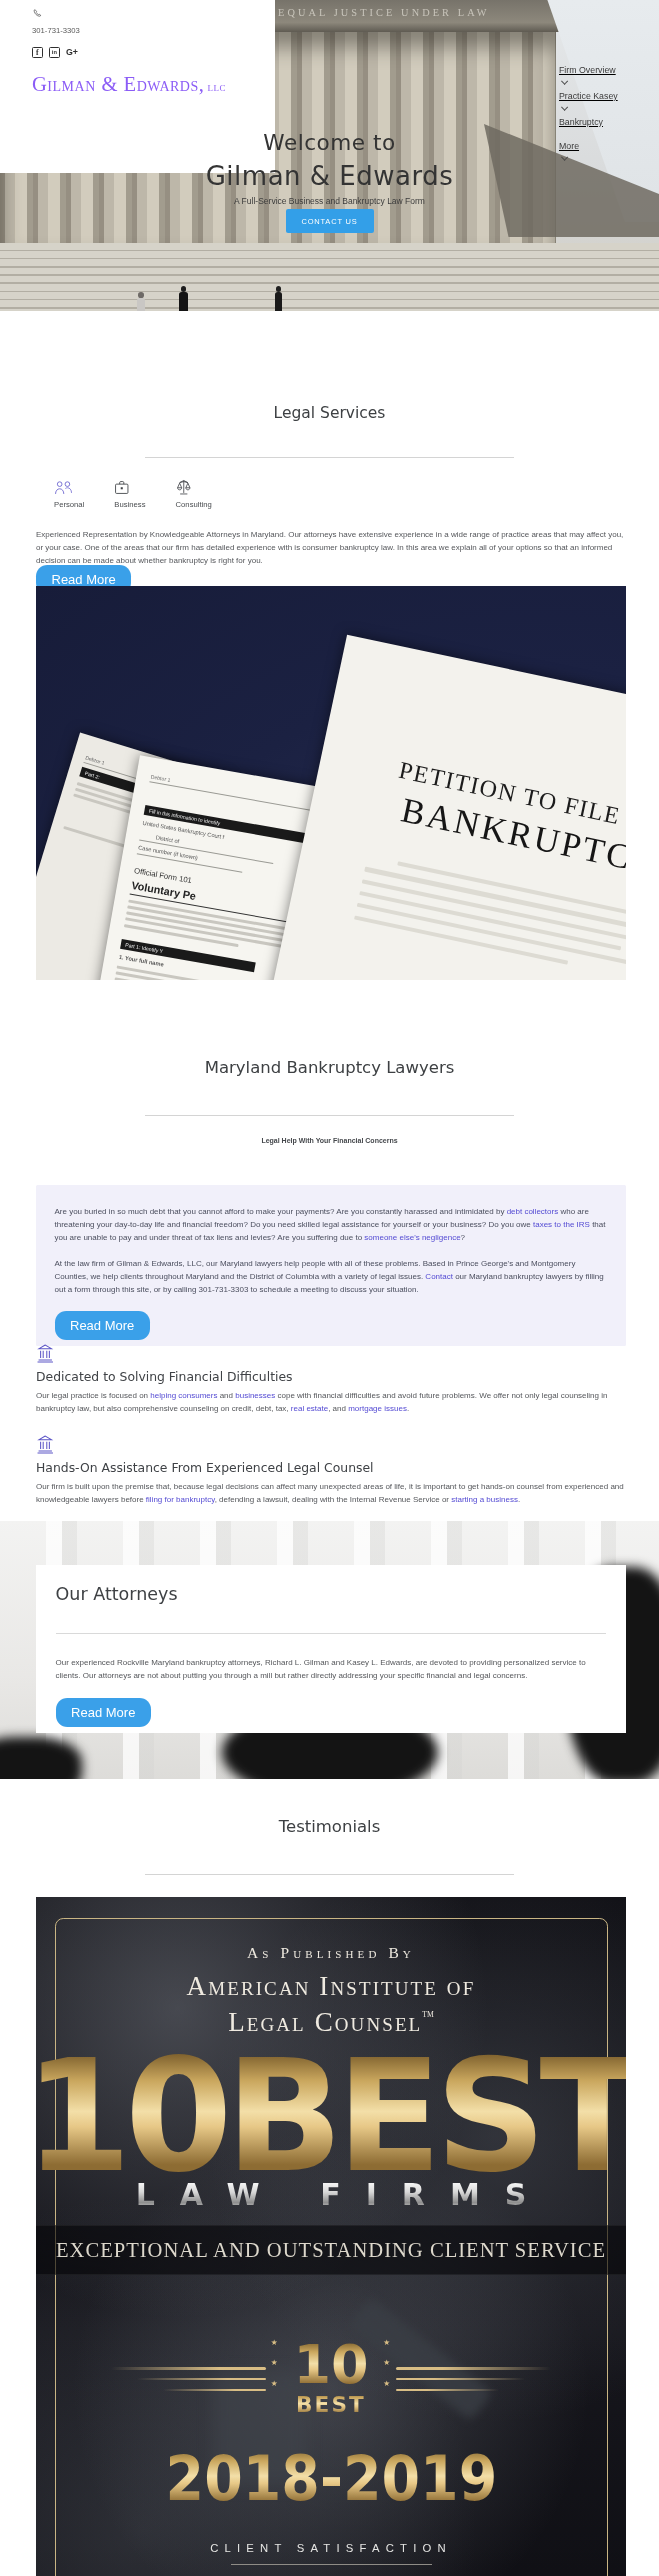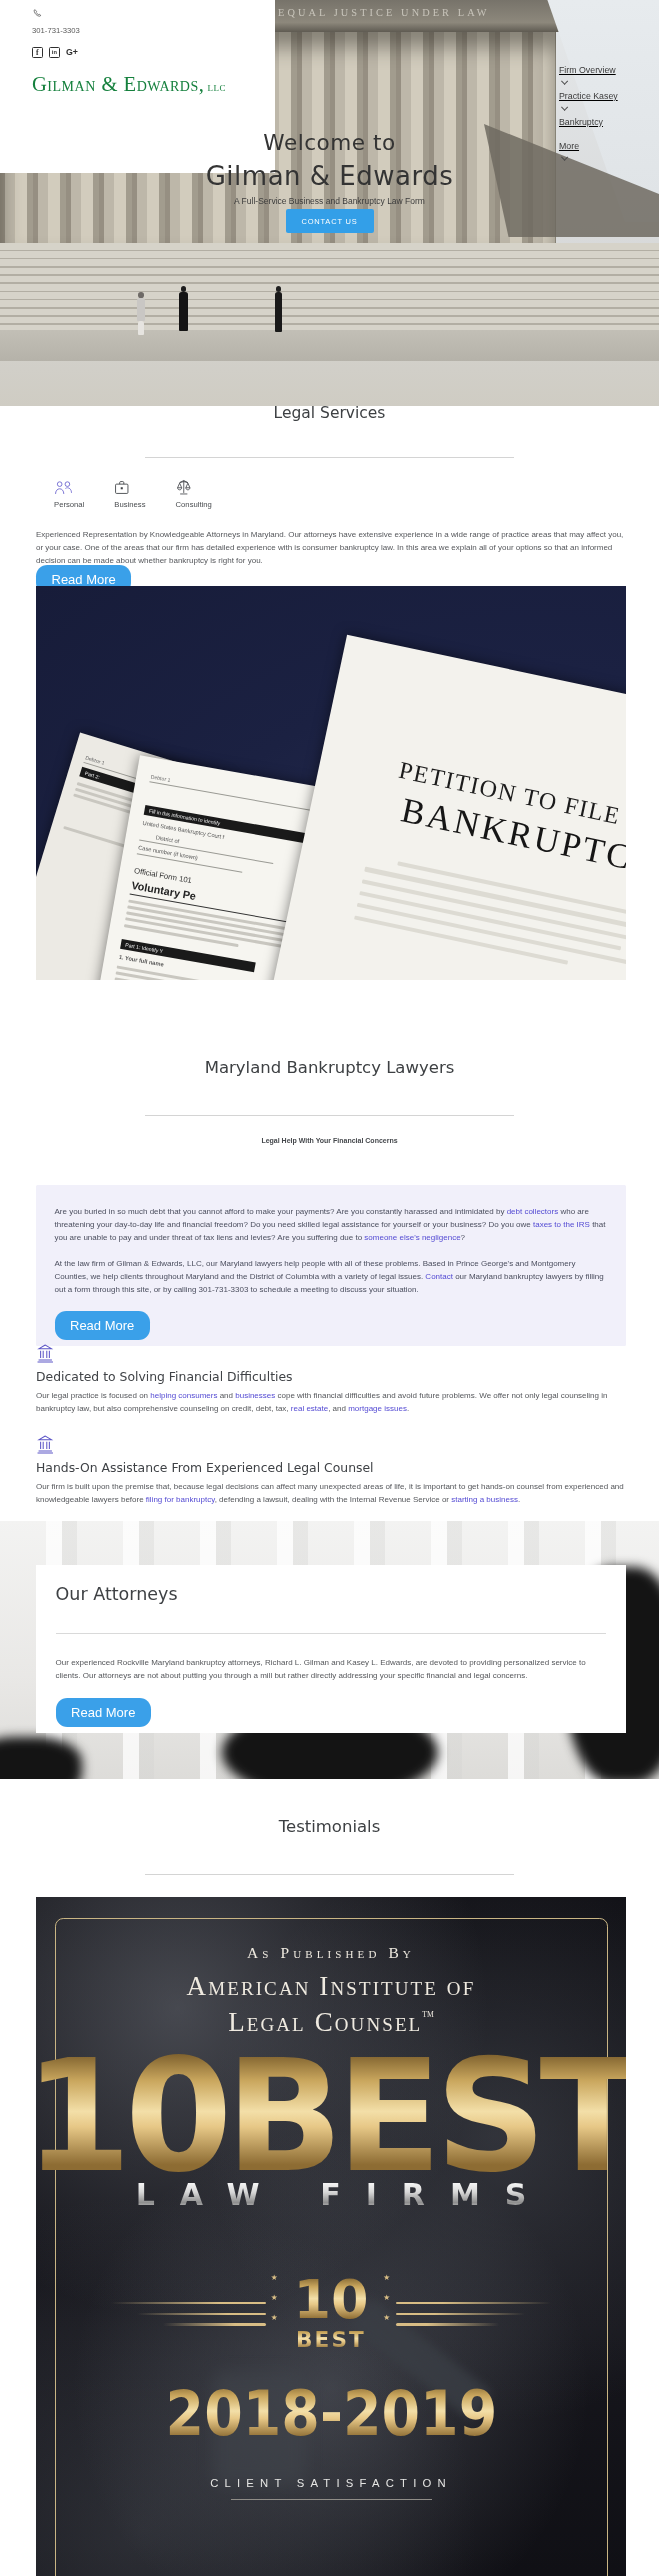--- a/index.html
+++ b/index.html
@@ -1,20 +1,20 @@
 <!DOCTYPE html>
 <html style="font-size:8.2px"><head>
 <meta charset="utf-8">
 <style>
   * { margin:0; padding:0; box-sizing:border-box; }
   body { background:#ffffff; font-family:"Liberation Sans", sans-serif; }
   #page { position:relative; width:659px; height:3429px; background:#fff; overflow:hidden; margin:0 auto; }
 
   
-  .hero { position:absolute; left:0; top:0; width:659px; height:406px; overflow:hidden; background:linear-gradient(180deg,#e5e8ea 0%,#d9dbdc 55%,#cfccc3 100%); }
+  .hero { position:absolute; left:0; top:0; width:659px; height:311px; overflow:hidden; background:linear-gradient(180deg,#e5e8ea 0%,#d9dbdc 55%,#cfccc3 100%); }
   .hero-frieze { position:absolute; left:0; top:0; width:577px; height:32px; background:linear-gradient(180deg,#77736a,#8d887c 70%,#5f5b52 100%); }
   .hero-inscription { position:absolute; left:278px; top:7.2px; font-family:"Liberation Serif",serif; font-size:10.3px; letter-spacing:3.1px; color:rgba(235,232,222,0.65); }
   .hero-columns { position:absolute; left:0; top:32px; width:556px; height:211px;
      background:repeating-linear-gradient(90deg,#968f82 0 5.2px,#bdb7a9 5.2px 15.5px,#d2ccbd 15.5px 27px,#a29c8e 27px 33px);
      box-shadow:inset 0 15.5px 20.6px rgba(40,38,30,0.45); }
   .hero-sky-right { position:absolute; right:0; top:0; width:155px; height:222px; background:linear-gradient(180deg,#e7ebee,#dfe3e6); clip-path:polygon(28% 0,100% 0,100% 100%,78% 100%); }
   .hero-roof { position:absolute; right:0; top:124px; width:175px; height:113px; background:#6e6a60; clip-path:polygon(0 0,100% 62%,100% 100%,14% 100%); opacity:.85; }
   .hero-steps { position:absolute; left:0; top:243px; width:659px; height:87px;
      background:repeating-linear-gradient(180deg,#d6d3c9 0 6.7px,#b2aea3 6.7px 8.2px); }
   .hero-plaza { position:absolute; left:0; top:330px; width:659px; height:31px; background:linear-gradient(180deg,#c2bfb6,#b5b2a9); }
@@ -22,21 +22,21 @@
   .person .head { width:5.7px; height:5.7px; border-radius:50%; margin:0 auto 0.5px; }
   .person .body { border-radius:2.6px 2.6px 1px 1px; }
 
   .hero-whitebox { position:absolute; left:0; top:0; width:275px; height:173px; background:#ffffff; padding:8.2px 0 0 32px; }
   .topbar-phone-icon { color:#2f2f2f; }
   .topbar-phone-number { margin-top:4.1px; font-size:7.7px; color:#5a5a5a; }
   .social-row { margin-top:12.4px; display:flex; align-items:center; gap:6.2px; }
   .soc { width:10.8px; height:10.8px; border:1px solid #2f2f2f; border-radius:1.5px; color:#2f2f2f; font-weight:bold; display:flex; align-items:flex-end; justify-content:center; font-size:7.7px; line-height:1; padding-bottom:0.5px; font-family:"Liberation Serif",serif; }
   .soc.in { font-family:"Liberation Sans",sans-serif; font-size:5.7px; align-items:center; padding-bottom:0; }
   .soc.gp { border:none; width:auto; font-family:"Liberation Sans",sans-serif; font-size:8.8px; align-items:center; }
-  .brand { margin-top:15.5px; font-family:"Liberation Serif",serif; font-variant:small-caps; color:#15803d; font-size:20.6px; letter-spacing:0.5px; white-space:nowrap; }
+  .brand { margin-top:15.5px; font-family:"Liberation Serif",serif; font-variant:small-caps; color:#8b5cf6; font-size:20.6px; letter-spacing:0.5px; white-space:nowrap; }
   .brand .llc { font-size:13.4px; margin-left:3.1px; }
 
   .hero-nav { position:absolute; left:559px; top:65px;text-decoration:underline; }
   .hero-nav .nav-item { font-size:8.8px; color:#3a3a3a; cursor:pointer; white-space:nowrap; }
   .chev { display:block; width:4.6px; height:4.6px; border-left:1px solid #4a4a4a; border-bottom:1px solid #4a4a4a; transform:rotate(-45deg); margin:4.1px 0 7.2px 3.1px; }
   .nav-gap { height:14.4px; }
 
   .hero-center { position:absolute; left:0; top:0; width:659px; text-align:center; color:#343434; }
   .hero-title1 { position:absolute; top:130px; width:100%; font-family:"DejaVu Sans",sans-serif; font-size:21.6px; font-weight:500; letter-spacing:0.5px; }
   .hero-title2 { position:absolute; top:161px; width:100%; font-family:"DejaVu Sans",sans-serif; font-size:26px; font-weight:500; letter-spacing:0.5px; }
@@ -353,20 +353,23 @@
   <div class="award">
     <div class="gavel"></div>
     <div class="gavel2"></div>
     <div class="award-border"></div>
     <div class="award-inner">
       <div class="aw-published">As Published By</div>
       <div class="aw-inst">American Institute of</div>
       <div class="aw-inst" style="margin-top:5.2px;"><span>Legal Counsel</span><span class="tm">TM</span></div>
       <div class="aw-10best goldtext"><span>10</span><span>BEST</span></div>
       <div class="aw-lawfirms silvertext">LAW FIRMS</div>
+      <div class="aw-banner">
+        <div class="aw-banner-text">EXCEPTIONAL AND OUTSTANDING CLIENT SERVICE</div>
+      </div>
       <div class="aw-badge">
         <div class="badge-lines bl-left">
             <span style="width:155px;"></span>
             <span style="width:129px; align-self:flex-end;"></span>
             <span style="width:103px; align-self:flex-end;"></span>
           </div>
         <div class="badge-core">
           <div class="badge-stars left star-col">
               <span>★</span>
               <span>★</span>

